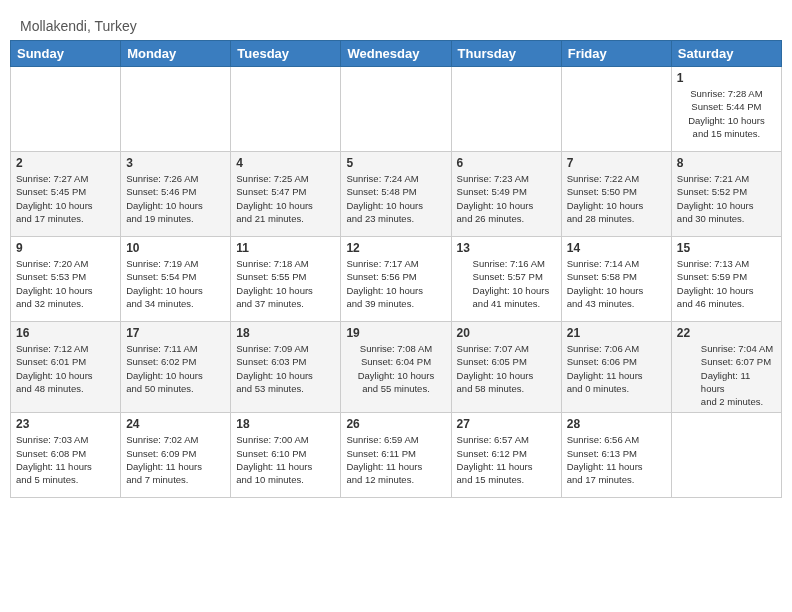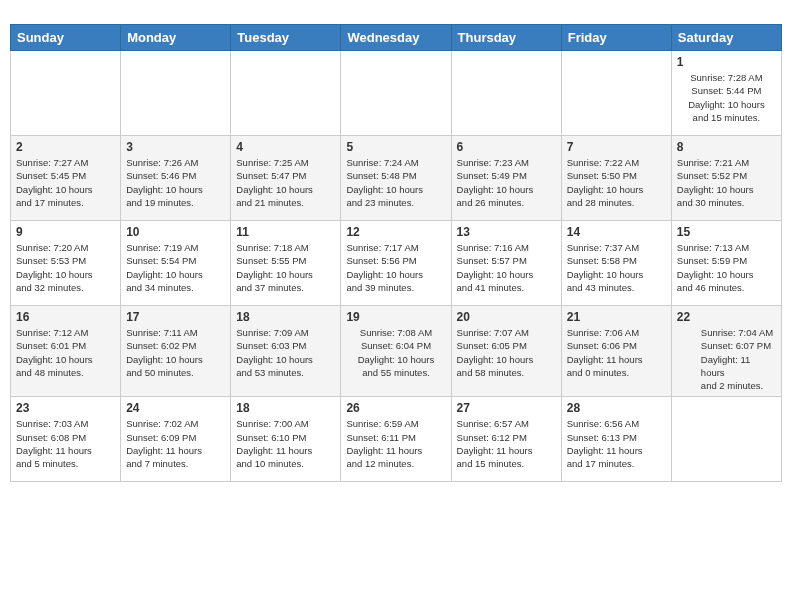--- a/index.html
+++ b/index.html
@@ -83,20 +83,21 @@
     }
     .calendar thead tr th {
       background-color: #3a7dbf;
     }
   </style>
 </head>
 <body>
 
 <div class="header">
   <div class="header-right">
+    <div class="location">Mollakendi, Turkey</div>
   </div>
 </div>
 
 <table class="calendar">
   <thead>
     <tr>
     <th>Sunday</th>
         <th>Monday</th>
         <th>Tuesday</th>
         <th>Wednesday</th>
@@ -196,28 +197,28 @@
         </td>
         <td>
           <div class="day-num">12</div>
           <div class="day-info" style="white-space: pre-line;">Sunrise: 7:17 AM
 Sunset: 5:56 PM
 Daylight: 10 hours
 and 39 minutes.</div>
         </td>
         <td>
           <div class="day-num">13</div>
-          <div class="day-info" style="white-space: pre-line;">Sunrise: 7:16 AM
+          <div class="day-info" style="white-space: pre-line; margin-left: 16px;">Sunrise: 7:16 AM
 Sunset: 5:57 PM
 Daylight: 10 hours
 and 41 minutes.</div>
         </td>
         <td>
           <div class="day-num">14</div>
-          <div class="day-info" style="white-space: pre-line;">Sunrise: 7:37 AM
+          <div class="day-info" style="white-space: pre-line;">Sunrise: 7:14 AM
 Sunset: 5:58 PM
 Daylight: 10 hours
 and 43 minutes.</div>
         </td>
         <td>
           <div class="day-num">15</div>
           <div class="day-info" style="white-space: pre-line;">Sunrise: 7:13 AM
 Sunset: 5:59 PM
 Daylight: 10 hours
 and 46 minutes.</div>

